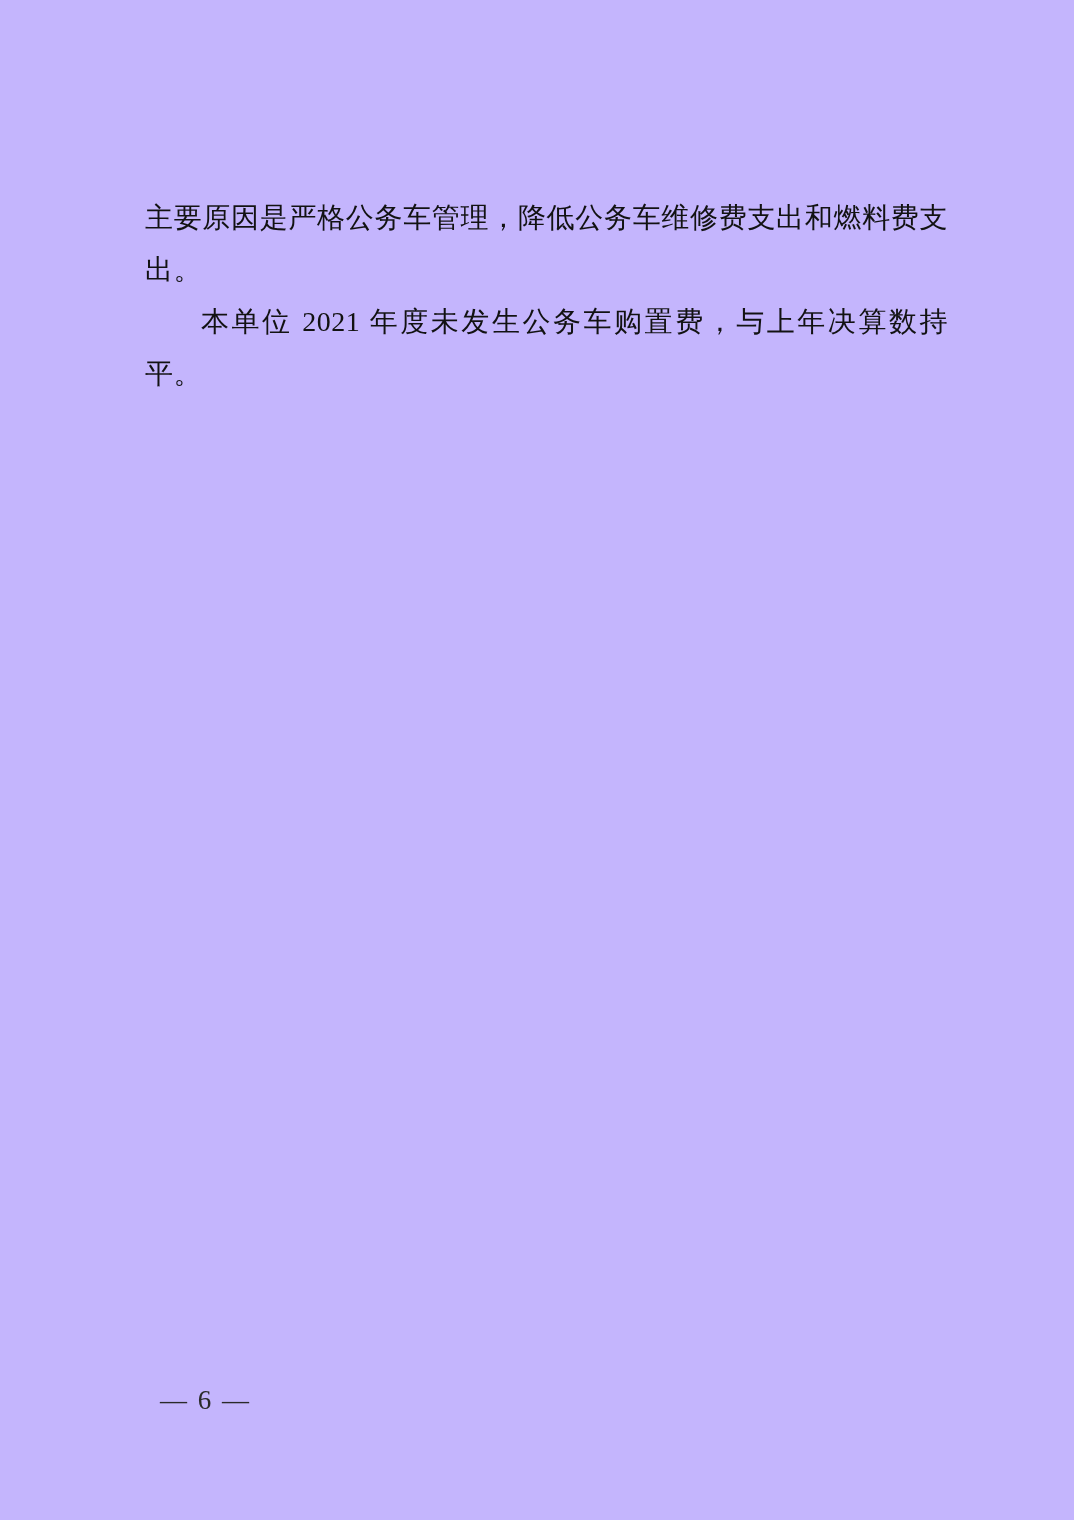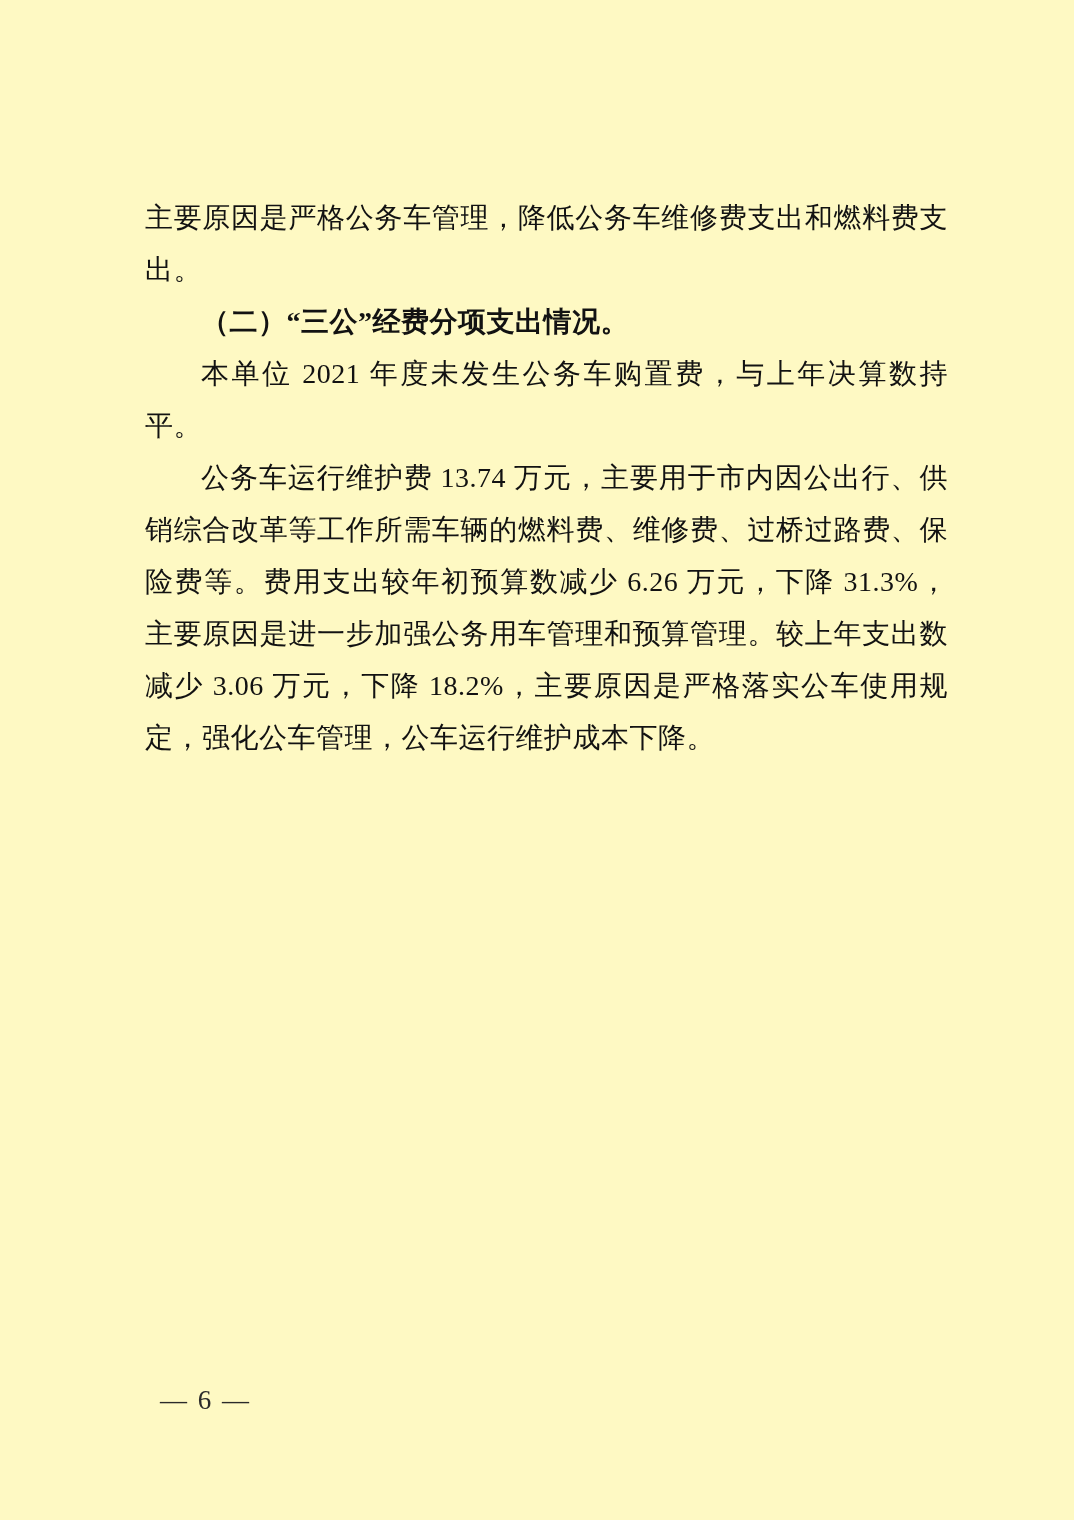--- a/index.html
+++ b/index.html
@@ -5,21 +5,21 @@
   html, body {
     margin: 0;
     padding: 0;
     background: #e8e8e8;
   }
   .page {
     position: relative;
     width: 1074px;
     height: 1520px;
     margin: 0 auto;
-    background: #fef9c3;
+    background: #c4b5fd;
     color: #121212;
     font-family: "Liberation Serif", "DejaVu Serif", serif;
     overflow: hidden;
   }
   .content {
     position: absolute;
     left: 145px;
     top: 192px;
     width: 803px;
     font-size: 28px;
@@ -48,19 +48,17 @@
     letter-spacing: 2px;
     color: #2a2a2a;
   }
 </style>
 </head>
 <body>
 
 <div class="page">
   <div class="content">
     <p class="continuation">主要原因是严格公务车管理，降低公务车维修费支出和燃料费支出。</p>
-    <p class="heading">（二）“三公”经费分项支出情况。</p>
     <p class="body-para">本单位 2021 年度未发生公务车购置费，与上年决算数持平。</p>
-    <p class="body-para">公务车运行维护费 13.74 万元，主要用于市内因公出行、供销综合改革等工作所需车辆的燃料费、维修费、过桥过路费、保险费等。费用支出较年初预算数减少 6.26 万元，下降 31.3%，主要原因是进一步加强公务用车管理和预算管理。较上年支出数减少 3.06 万元，下降 18.2%，主要原因是严格落实公车使用规定，强化公车管理，公车运行维护成本下降。</p>
   </div>
 
   <div class="page-footer">— 6 —</div>
 </div>
 
 </body></html>

